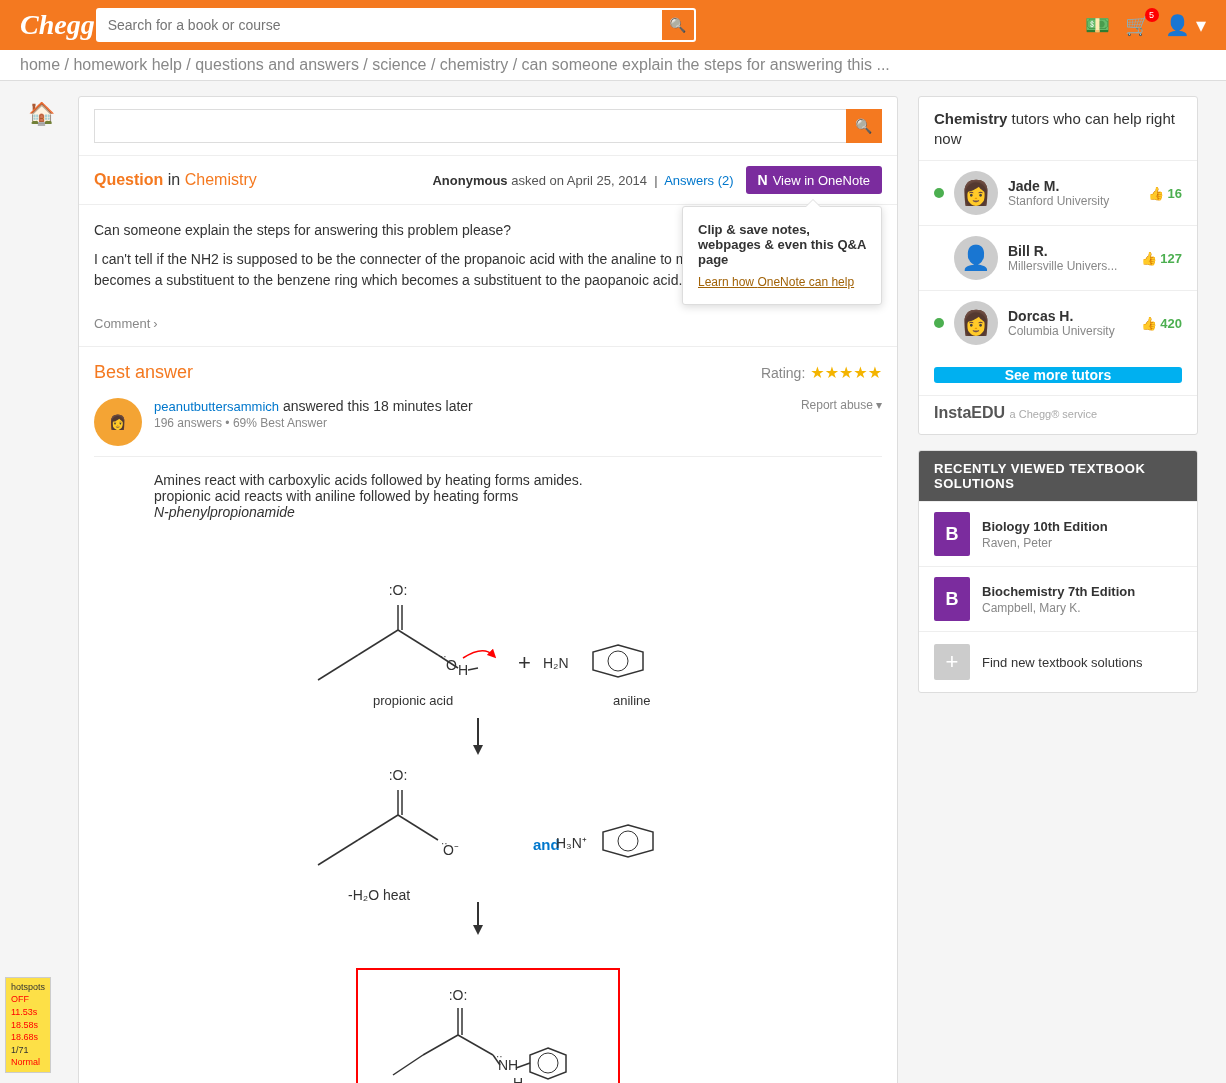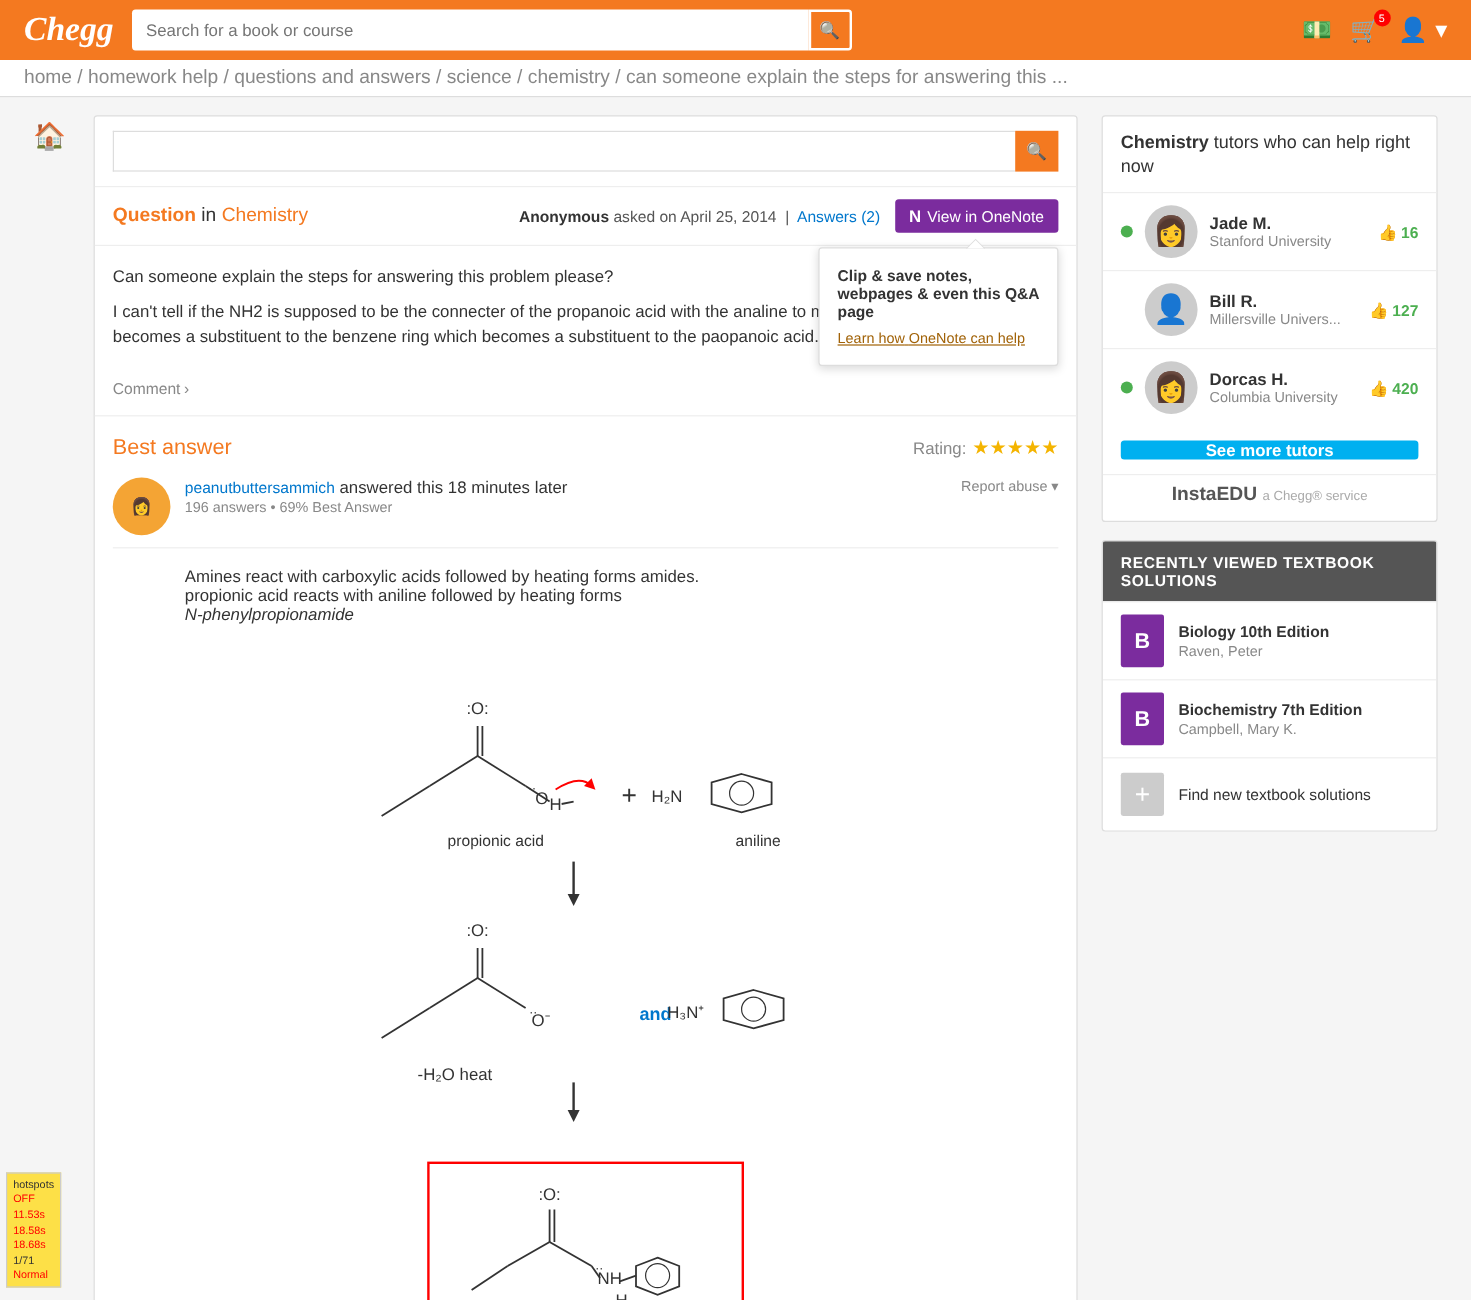--- a/index.html
+++ b/index.html
@@ -5,21 +5,21 @@
     * { box-sizing: border-box; margin: 0; padding: 0; }
     body { font-family: Arial, sans-serif; font-size: 14px; color: #333; background: #f5f5f5; }
 
     
     #header {
       background: #f47920;
       height: 50px;
       display: flex;
       align-items: center;
       padding: 0 20px;
-      gap: 15px;
+      gap: 1px;
     }
     #logo {
       color: white;
       font-size: 28px;
       font-weight: bold;
       font-style: italic;
       font-family: Georgia, serif;
     }
     #search-bar {
       flex: 1;
@@ -397,21 +397,20 @@
       margin: 12px 15px;
       background: #00b0f0;
       color: white;
       border: none;
       border-radius: 3px;
       cursor: pointer;
       font-size: 14px;
       font-weight: bold;
     }
     .instaedu-banner {
-      text-align: center;
       padding: 8px 15px 12px;
       border-top: 1px solid #eee;
       font-size: 16px;
       font-weight: bold;
       color: #555;
     }
     .instaedu-banner .chegg-service {
       font-size: 11px;
       color: #aaa;
       font-weight: normal;

